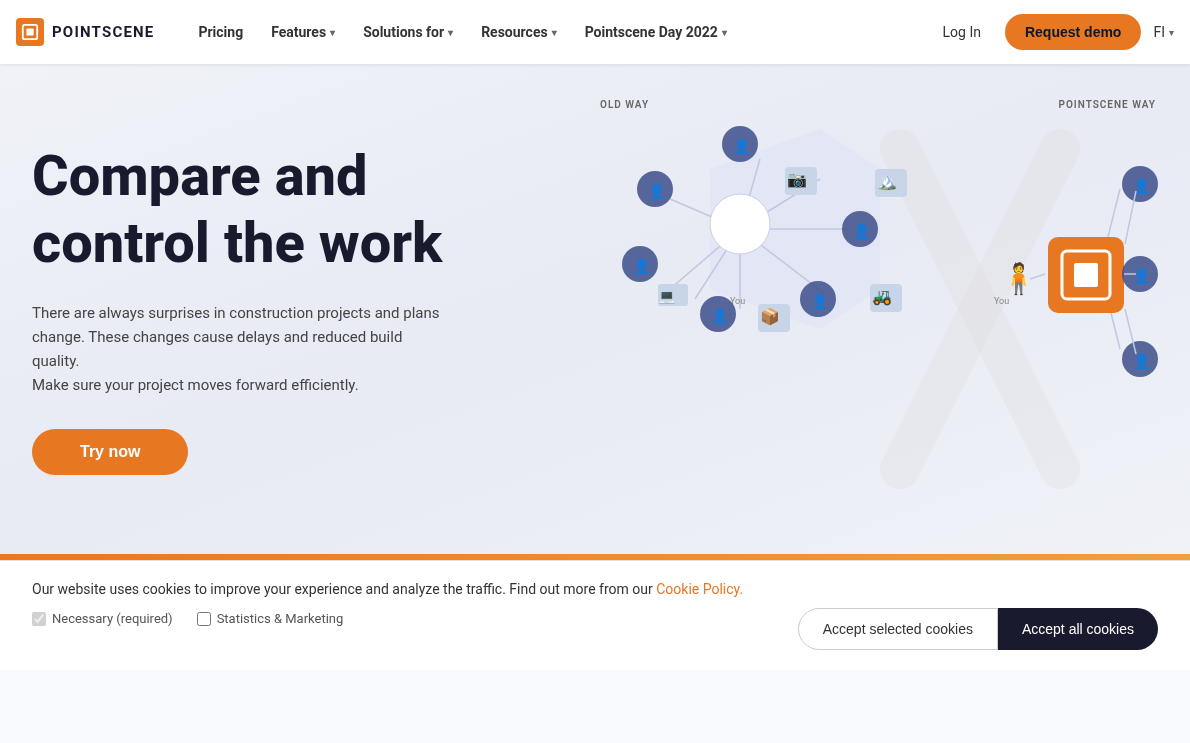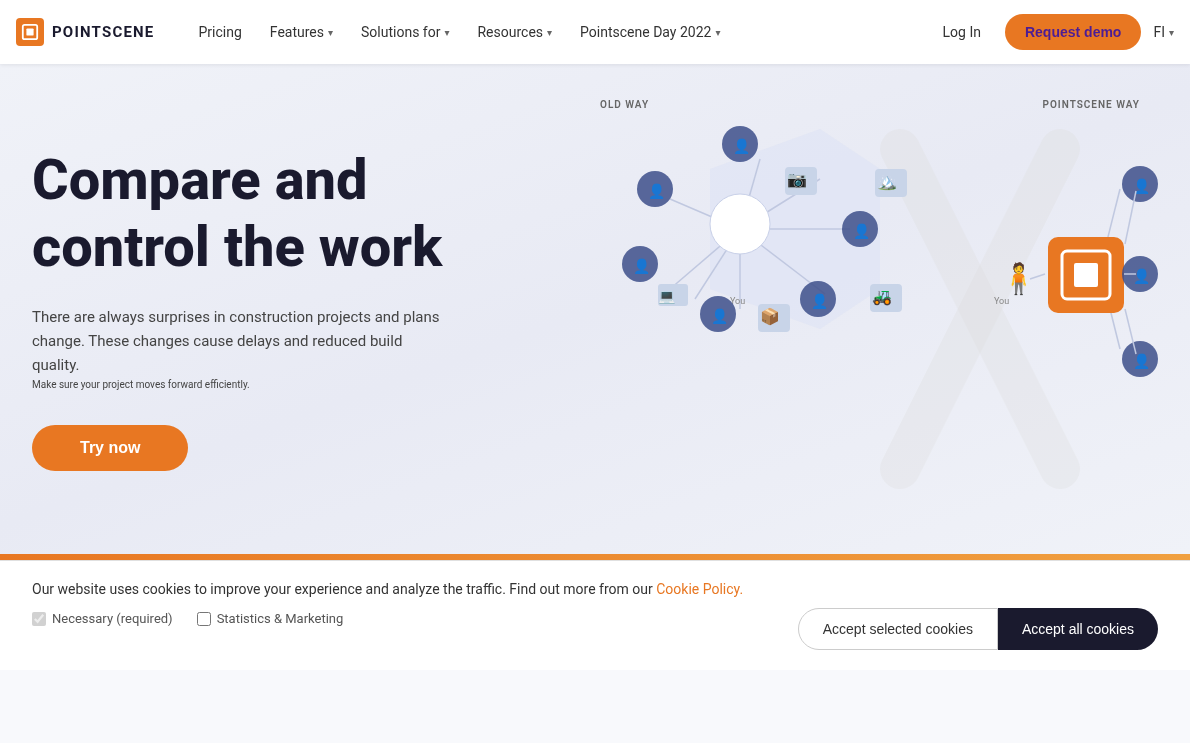--- a/index.html
+++ b/index.html
@@ -38,20 +38,21 @@
       font-weight: 700;
       letter-spacing: 0.08em;
       color: #1a1a2e;
       text-transform: uppercase;
     }
     .nav-links {
       display: flex;
       align-items: center;
       gap: 4px;
       flex: 1;
+      font-weight: bold;
     }
     .nav-item {
       display: flex;
       align-items: center;
       gap: 4px;
       padding: 8px 12px;
       font-size: 14px;
       color: #333;
       cursor: pointer;
       border-radius: 4px;
@@ -64,21 +65,21 @@
       gap: 12px;
     }
     .login-btn {
       font-size: 14px;
       color: #333;
       cursor: pointer;
       padding: 8px 12px;
     }
     .request-demo-btn {
       background: #e87722;
-      color: #4c1d95;
+      color: #0f172a;
       border: none;
       border-radius: 24px;
       padding: 10px 20px;
       font-size: 14px;
       font-weight: 600;
       cursor: pointer;
       white-space: nowrap;
     }
     .lang-selector {
       display: flex;
@@ -110,21 +111,21 @@
       color: #1a1a2e;
       line-height: 1.2;
       margin-bottom: 24px;
     }
     .hero-desc {
       font-size: 15px;
       color: #444;
       line-height: 1.6;
     }
     .hero-desc2 {
-      font-size: 10px;
+      font-size: 15px;
       color: #444;
       line-height: 1.6;
       margin-bottom: 32px;
     }
     .try-now-btn {
       background: #e87722;
       color: #fff;
       border: none;
       border-radius: 28px;
       padding: 14px 48px;
@@ -152,21 +153,21 @@
     }
     .diagram-label {
       position: absolute;
       font-size: 10px;
       font-weight: 600;
       letter-spacing: 0.1em;
       color: #666;
       text-transform: uppercase;
     }
     .old-way-label { top: 20px; left: 60px; }
-    .pointscene-way-label { top: 20px; right: 40px; }
+    .pointscene-way-label { top: 20px; right: 24px; }
 
     
     .orange-divider {
       height: 6px;
       background: linear-gradient(90deg, #e87722 0%, #f0a040 100%);
     }
 
     
     .cookie-banner {
       background: #fff;

